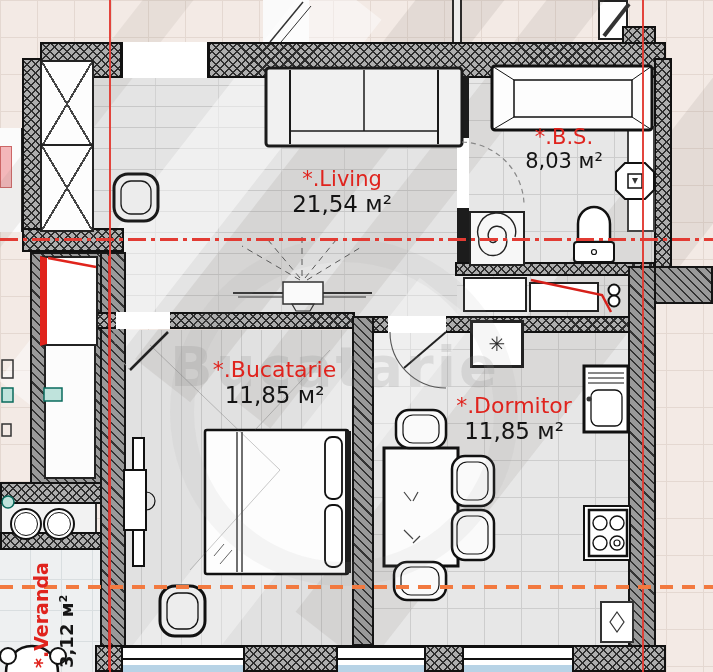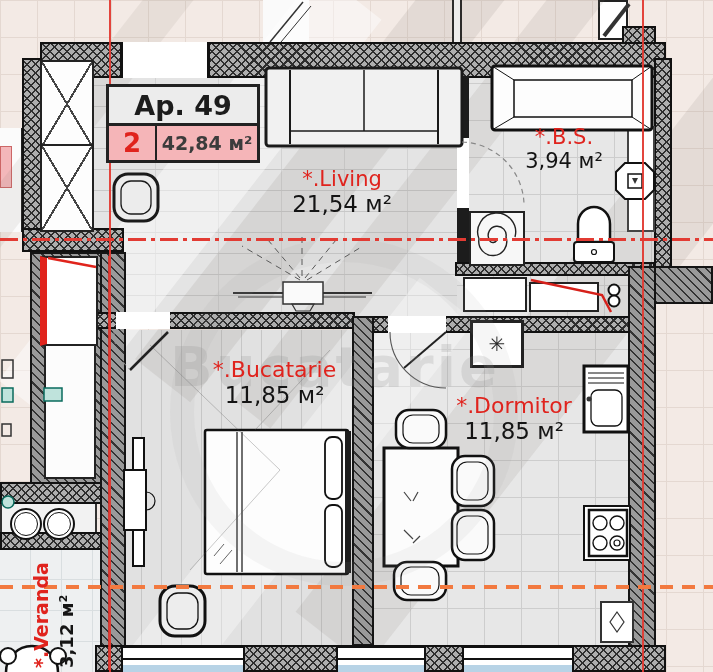--- a/index.html
+++ b/index.html
@@ -274,35 +274,28 @@
   <div id="wm-ring"></div>
   <div id="watermark">Bucatarie</div>
 
   <div class="axis" style="left:109px;top:0;width:2px;height:672px;background:#e23b33;opacity:.95"></div>
   <div class="axis" style="left:642px;top:0;width:2px;height:672px;background:#e23b33;opacity:.95"></div>
   <div class="axis" style="left:0;top:238px;width:713px;height:2.5px;
        background:repeating-linear-gradient(90deg,#e23b33 0 18px,transparent 18px 23px,#e23b33 23px 27px,transparent 27px 32px)"></div>
   <div class="axis" style="left:0;top:585px;width:713px;height:3.5px;
        background:repeating-linear-gradient(90deg,#f2793f 0 13px,transparent 13px 22px)"></div>
 
-  <div id="title-block">
-    <div class="tb-top">Ap. 49</div>
-    <div class="tb-bottom">
-      <div class="tb-rooms">2</div>
-      <div class="tb-area">42,84 м²</div>
-    </div>
-  </div>
 
   <div class="room-label" style="left:262px;top:168px;width:160px">
     <span class="rl-name" style="color:#e0231d;font-size:21px">*.Living</span>
     <span class="rl-area" style="color:#141414;font-size:23px">21,54 м²</span>
   </div>
   <div class="room-label" style="left:494px;top:126px;width:140px">
     <span class="rl-name" style="color:#e0231d;font-size:21px">*.B.S.</span>
-    <span class="rl-area" style="color:#141414;font-size:21px">3,94 м²</span>
+    <span class="rl-area" style="color:#141414;font-size:21px">8,03 м²</span>
   </div>
   <div class="room-label" style="left:182px;top:358px;width:185px">
     <span class="rl-name" style="color:#e0231d;font-size:22px">*.Bucatarie</span>
     <span class="rl-area" style="color:#141414;font-size:23px">11,85 м²</span>
   </div>
   <div class="room-label" style="left:414px;top:394px;width:200px">
     <span class="rl-name" style="color:#e0231d;font-size:22px">*.Dormitor</span>
     <span class="rl-area" style="color:#141414;font-size:23px">11,85 м²</span>
   </div>
   <div class="vtext" style="left:30px;top:550px;height:118px;font-size:19px;color:#e0231d">*.Veranda</div>

